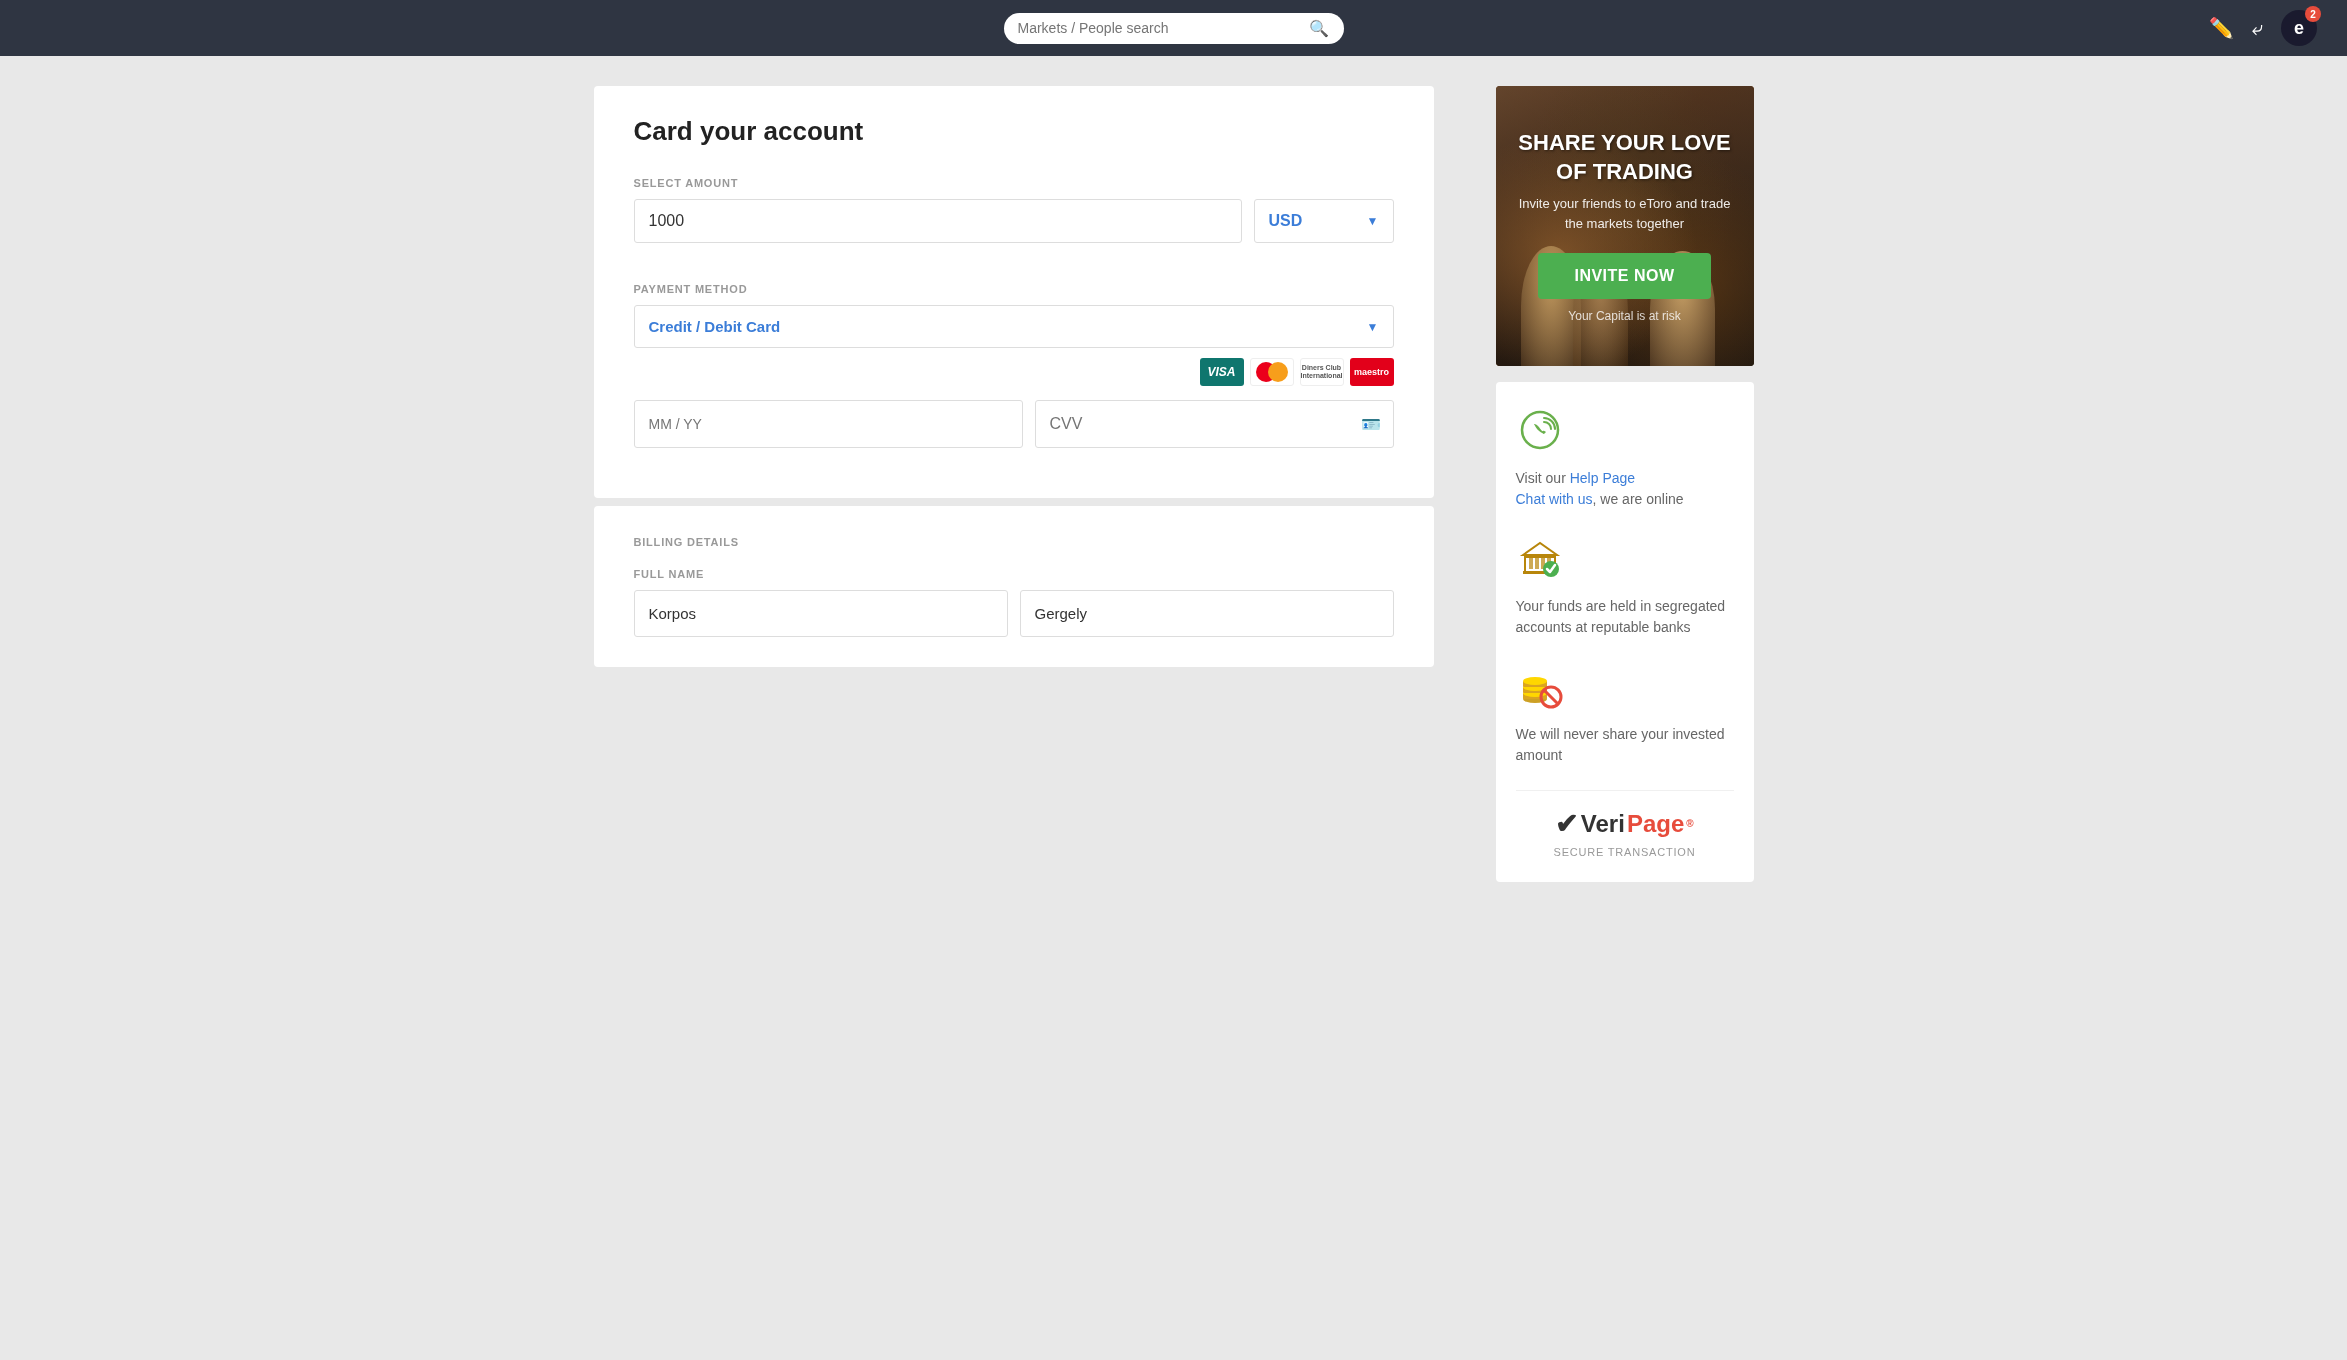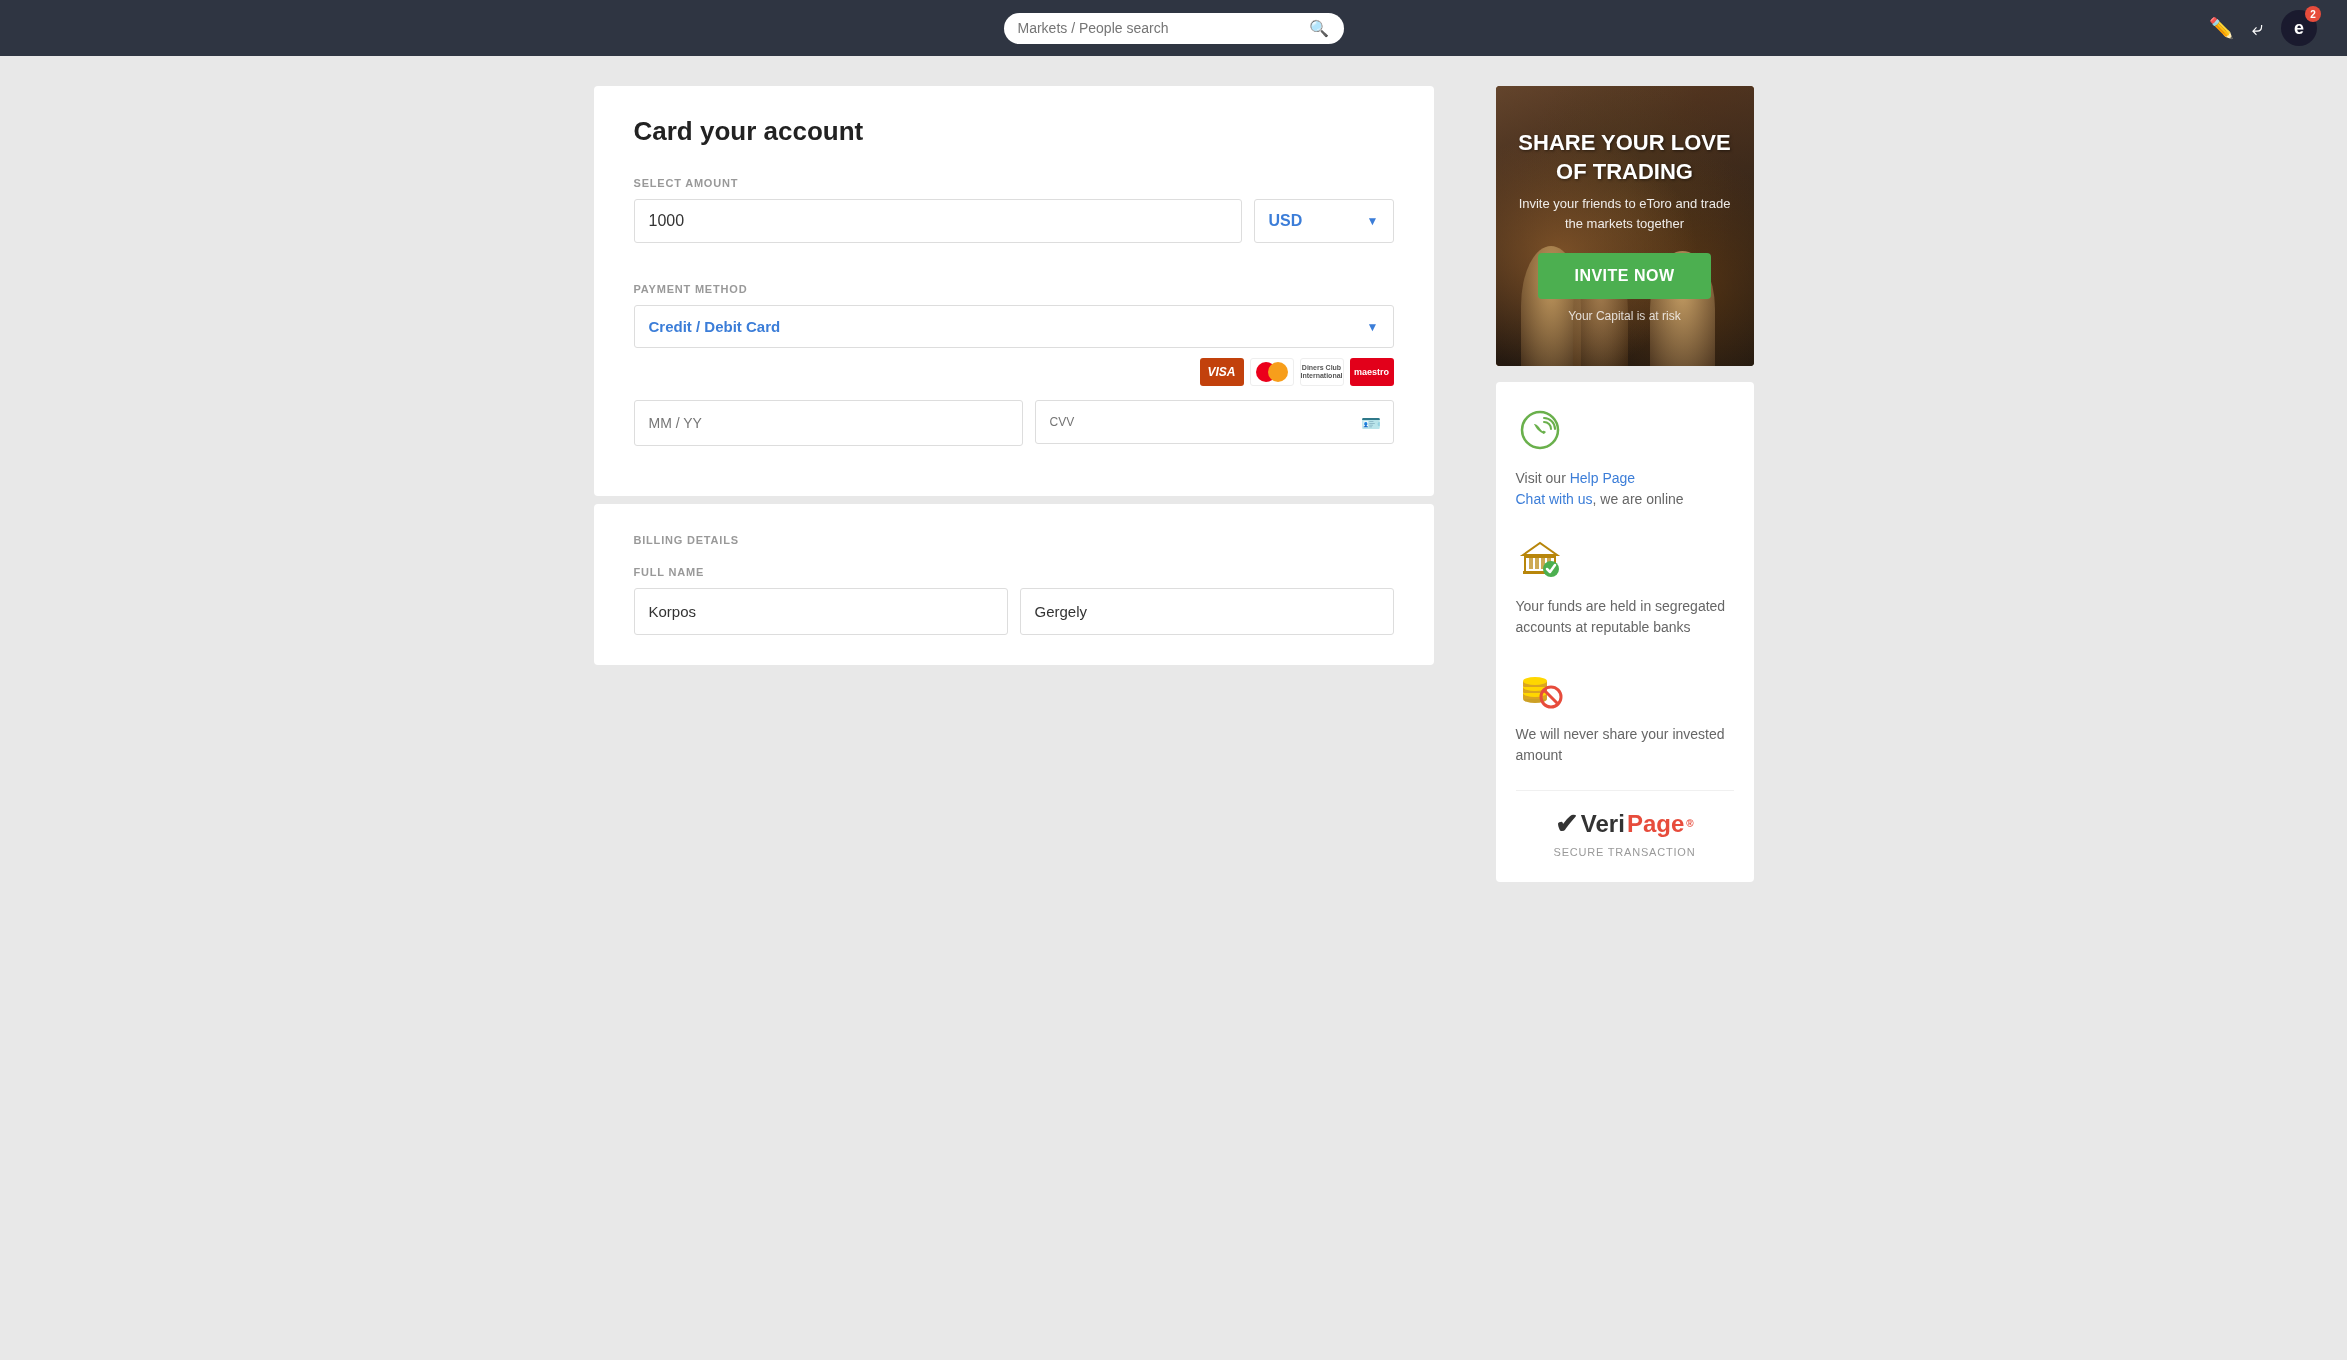--- a/index.html
+++ b/index.html
@@ -188,21 +188,21 @@
       width: 44px;
       border-radius: 3px;
       display: flex;
       align-items: center;
       justify-content: center;
       font-size: 9px;
       font-weight: bold;
     }
 
     .visa-logo {
-      background: #c2410c;
+      background: #0f766e;
       color: white;
       font-size: 12px;
       font-style: italic;
       font-weight: 900;
     }
     .mc-logo {
       background: white;
       border: 1px solid #eee;
       position: relative;
       overflow: visible;
@@ -241,21 +241,21 @@
 
     .cvv-wrapper {
       flex: 1;
       position: relative;
     }
     .cvv-wrapper input {
       width: 100%;
       border: 1px solid #ddd;
       border-radius: 3px;
       padding: 14px;
-      font-size: 12px;
+      font-size: 16px;
       color: #aaa;
       outline: none;
       padding-right: 40px;
     }
     .cvv-icon {
       position: absolute;
       right: 12px;
       top: 50%;
       transform: translateY(-50%);
       color: #aaa;

